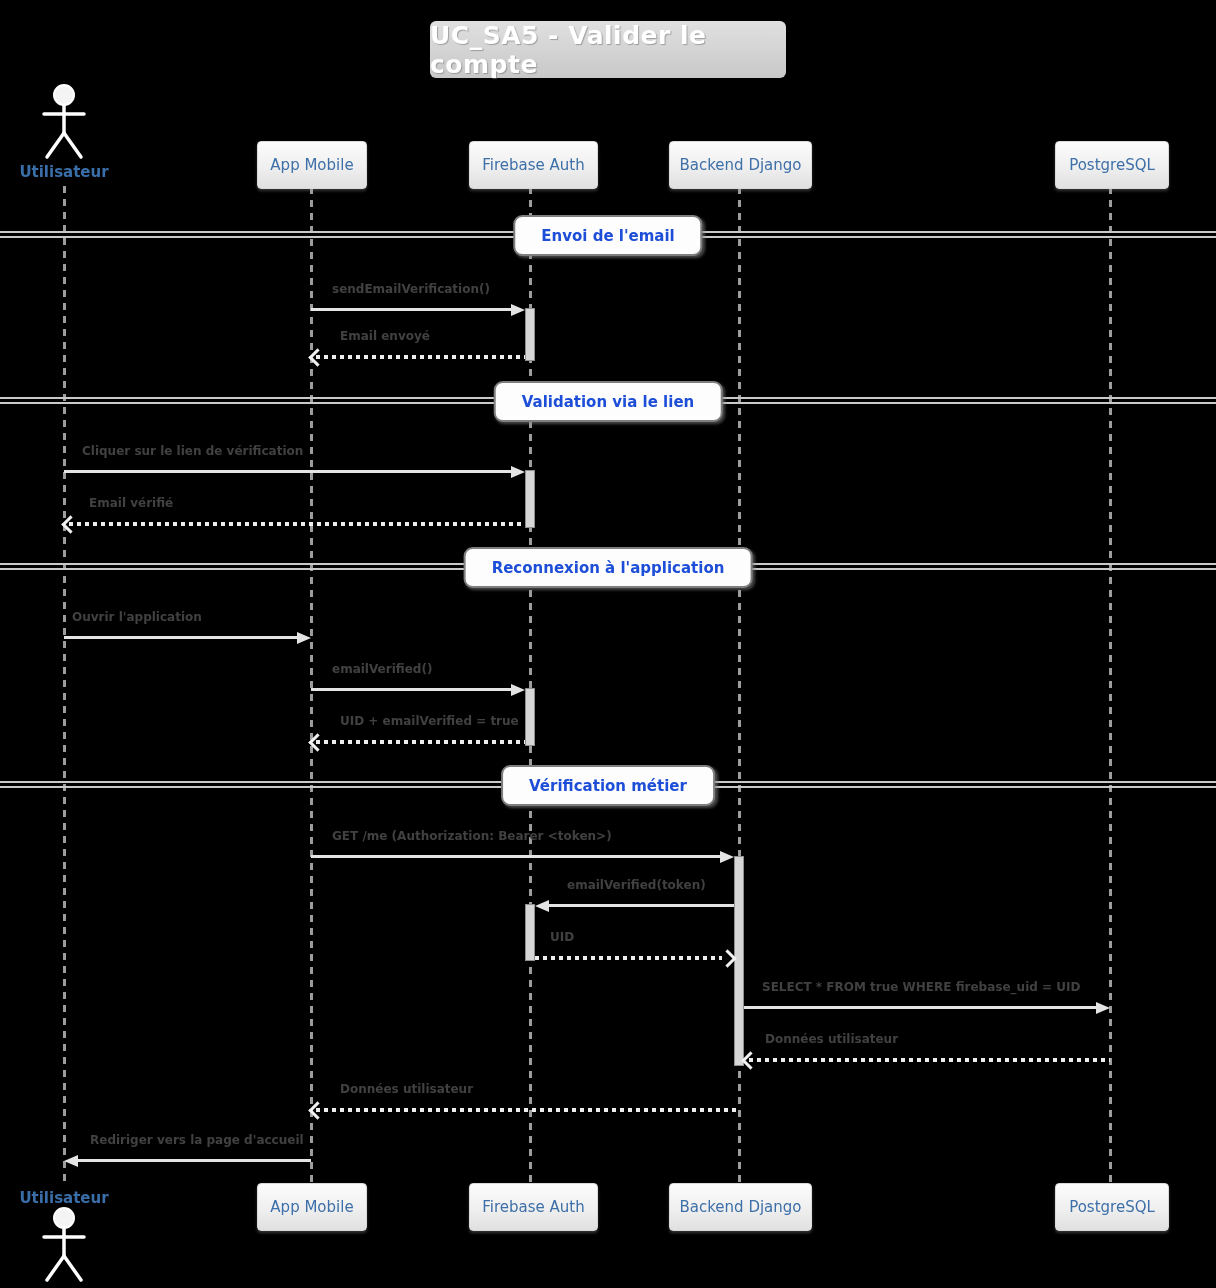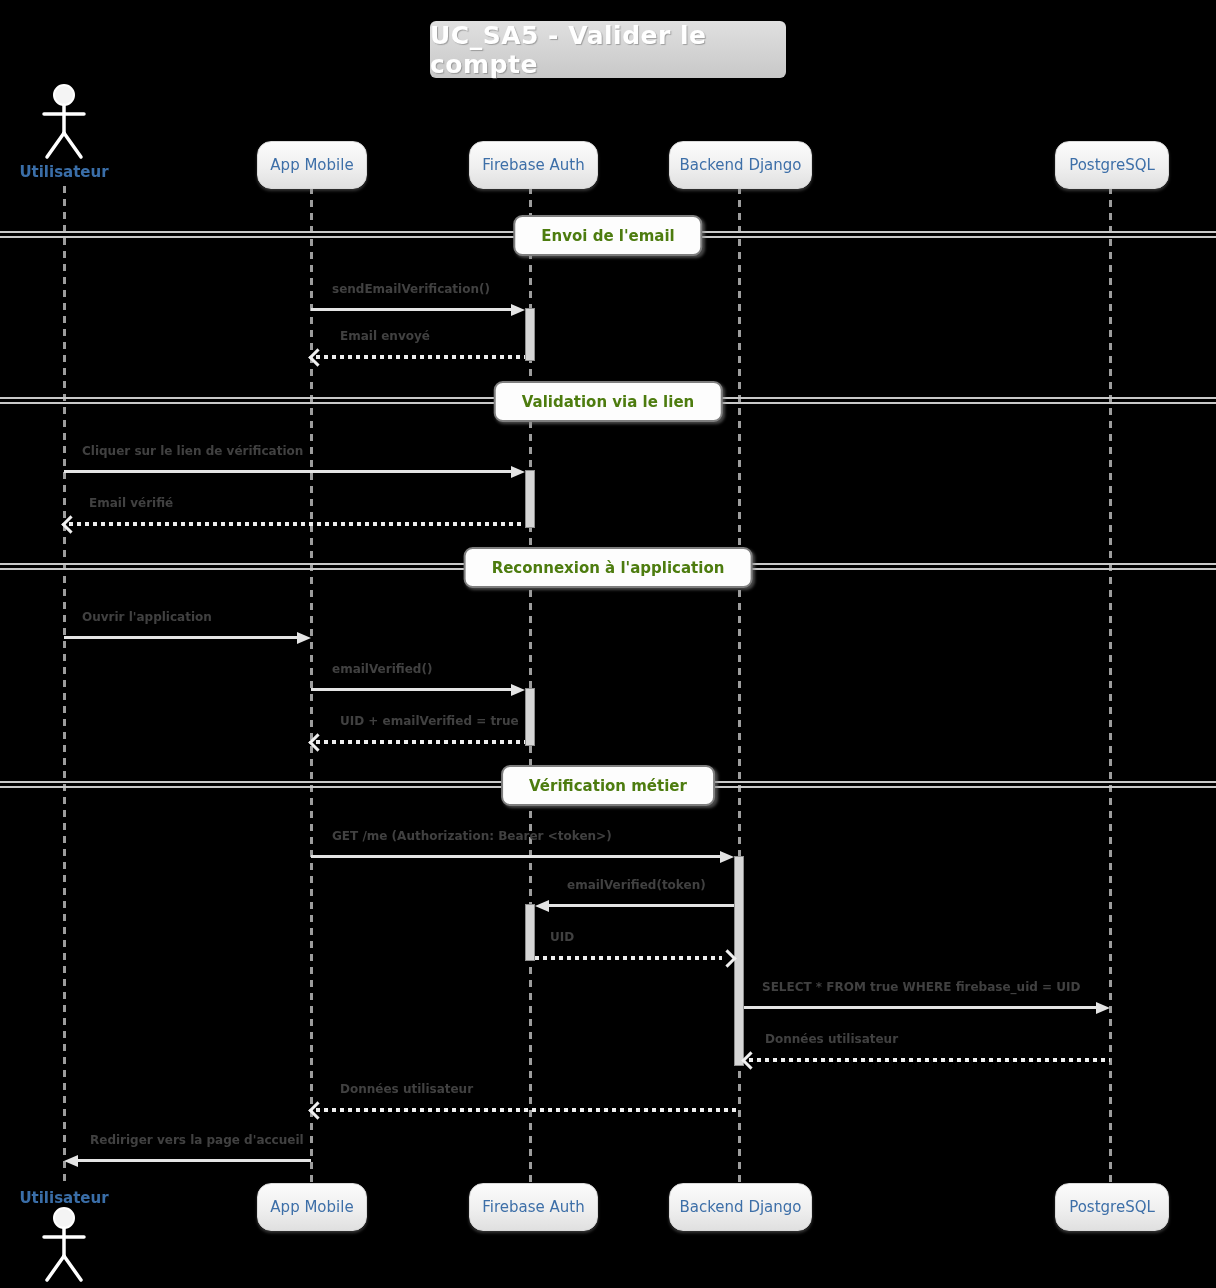--- a/index.html
+++ b/index.html
@@ -10,40 +10,40 @@
   
   .title-box{
     position:absolute;left:430px;top:21px;width:356px;height:57px;
     background:linear-gradient(180deg,#e0e0e0 0%,#c8c8c8 100%);
     border-radius:6px;display:flex;align-items:center;justify-content:center;
   }
   .title-box span{color:#ffffff;font-size:25px;font-weight:bold;letter-spacing:.5px;
     text-shadow:1px 1px 1px rgba(120,120,120,.6);}
   
   .participant{
-    position:absolute;height:46px;border-radius:14px;
+    position:absolute;height:46px;border-radius:4px;
     background:linear-gradient(180deg,#fcfcfc 0%,#efefef 55%,#e0e0e0 100%);
     border:1px solid #d9d9d9;display:flex;align-items:center;justify-content:center;
     box-shadow:0 2px 3px rgba(150,150,150,.35);
   }
   .participant span{color:#3d6fa8;font-size:15px;}
   
   .actor-label{position:absolute;width:120px;text-align:center;color:#3a6ea8;
     font-size:15px;font-weight:bold;}
   .actor-figure{position:absolute;}
   
   .lifeline{position:absolute;width:3px;
     background:repeating-linear-gradient(180deg,#9d9d9d 0 7px,transparent 7px 13px);}
   
   .sec-line{position:absolute;left:0;width:1216px;height:7px;box-sizing:border-box;
     border-top:2px solid #c9c9c9;border-bottom:2px solid #c9c9c9;}
   .sec-box{position:absolute;left:608px;transform:translateX(-50%);
     background:#fdfdfd;border:2px solid #7e7e7e;border-radius:9px;
     padding:9px 26px;box-shadow:2px 2px 3px rgba(130,130,130,.55);white-space:nowrap;}
-  .sec-box span{color:#4d7c0f;font-size:15px;font-weight:bold;}
+  .sec-box span{color:#1d4ed8;font-size:15px;font-weight:bold;}
   
   .act{position:absolute;width:10px;background:#d6d6d6;border:1px solid #8f8f8f;
     box-sizing:border-box;}
   
   .msg-label{position:absolute;color:#414141;font-size:12px;font-weight:bold;white-space:nowrap;}
   .line{position:absolute;height:3px;background:#e4e4e4;}
   .line.dotted{height:4px;background:repeating-linear-gradient(90deg,#ededed 0 4px,transparent 4px 8px);}
   .head-r{position:absolute;width:0;height:0;
     border-left:14px solid #e4e4e4;border-top:6px solid transparent;border-bottom:6px solid transparent;}
   .head-l{position:absolute;width:0;height:0;
@@ -122,21 +122,21 @@
 
   <div class="msg-label" style="left:89px;top:496px">Email vérifié</div>
   <div class="chev-l" style="left:64px;top:518px"></div>
   <div class="line dotted" style="left:69px;top:522px;width:456px"></div>
 
   <div class="sec-line" style="top:563px"></div>
   <div class="sec-box" style="top:547px">
     <span>Reconnexion à l'application</span>
   </div>
 
-  <div class="msg-label" style="left:82px;top:610px">Ouvrir l'application</div>
+  <div class="msg-label" style="left:72px;top:610px">Ouvrir l'application</div>
   <div class="line" style="left:64px;top:636px;width:237px"></div>
   <div class="head-r" style="left:297px;top:632px"></div>
 
   <div class="msg-label" style="left:332px;top:662px">emailVerified()</div>
   <div class="line" style="left:311px;top:688px;width:204px"></div>
   <div class="head-r" style="left:511px;top:684px"></div>
 
   <div class="msg-label" style="left:340px;top:714px">UID + emailVerified = true</div>
   <div class="chev-l" style="left:311px;top:736px"></div>
   <div class="line dotted" style="left:316px;top:740px;width:209px"></div>

